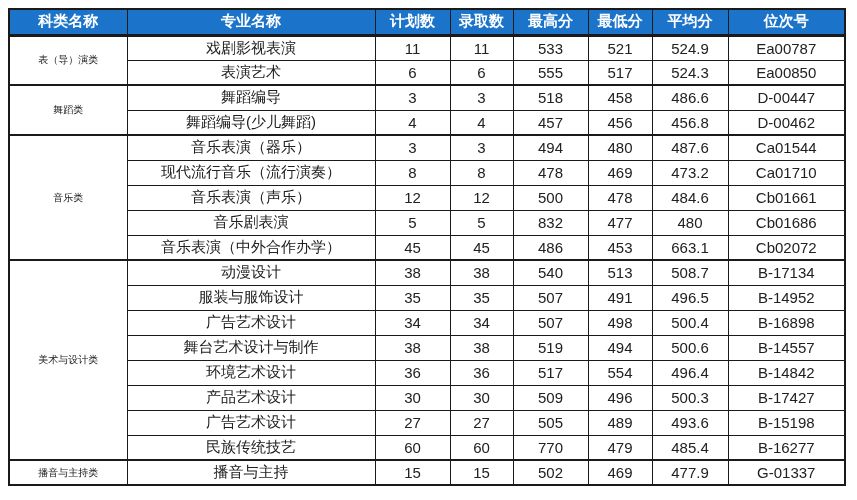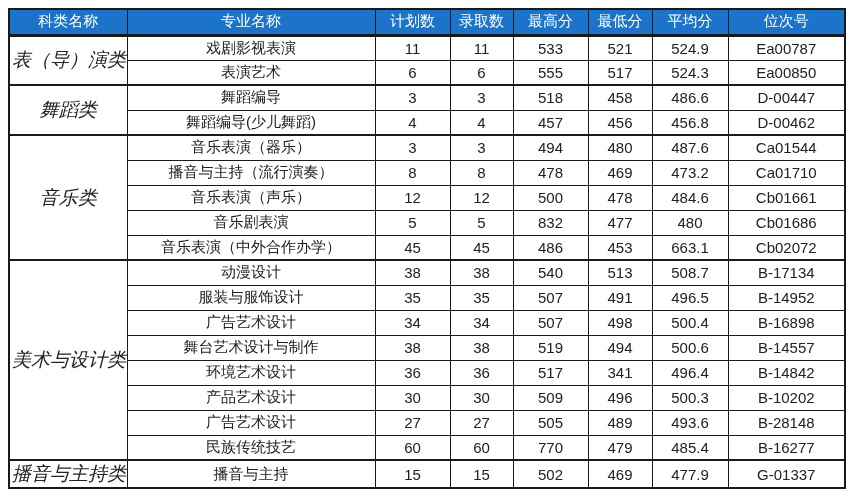--- a/index.html
+++ b/index.html
@@ -36,31 +36,30 @@
     padding: 0 2px;
     height: 25px;
     font-size: 15px;
     color: var(--cell-text);
     white-space: nowrap;
     overflow: hidden;
   }
   table.scores thead th {
     background: var(--header-bg);
     color: var(--header-text);
-    font-weight: normal;
+    font-weight: bold;
     font-size: 15px;
     border-bottom: 3px solid var(--border);
     height: 26px;
   }
   table.scores tr.group-start td {
     border-top: 2px solid var(--border);
   }
   table.scores td.category {
-    font-size: 19px;
-    font-style: italic;
+    font-size: 10px;
   }
   col.c-category { width: 118px; }
   col.c-major    { width: 248px; }
   col.c-plan     { width: 75px; }
   col.c-admitted { width: 63px; }
   col.c-max      { width: 75px; }
   col.c-min      { width: 64px; }
   col.c-avg      { width: 76px; }
   col.c-rank     { width: 117px; }
 </style>
@@ -134,21 +133,21 @@
           <td class="category" rowspan="5">音乐类</td>
           <td>音乐表演（器乐）</td>
           <td>3</td>
           <td>3</td>
           <td>494</td>
           <td>480</td>
           <td>487.6</td>
           <td>Ca01544</td>
         </tr>
         <tr>
-          <td>播音与主持（流行演奏）</td>
+          <td>现代流行音乐（流行演奏）</td>
           <td>8</td>
           <td>8</td>
           <td>478</td>
           <td>469</td>
           <td>473.2</td>
           <td>Ca01710</td>
         </tr>
         <tr>
           <td>音乐表演（声乐）</td>
           <td>12</td>
@@ -211,41 +210,41 @@
           <td>519</td>
           <td>494</td>
           <td>500.6</td>
           <td>B-14557</td>
         </tr>
         <tr>
           <td>环境艺术设计</td>
           <td>36</td>
           <td>36</td>
           <td>517</td>
-          <td>341</td>
+          <td>554</td>
           <td>496.4</td>
           <td>B-14842</td>
         </tr>
         <tr>
           <td>产品艺术设计</td>
           <td>30</td>
           <td>30</td>
           <td>509</td>
           <td>496</td>
           <td>500.3</td>
-          <td>B-10202</td>
+          <td>B-17427</td>
         </tr>
         <tr>
           <td>广告艺术设计</td>
           <td>27</td>
           <td>27</td>
           <td>505</td>
           <td>489</td>
           <td>493.6</td>
-          <td>B-28148</td>
+          <td>B-15198</td>
         </tr>
         <tr>
           <td>民族传统技艺</td>
           <td>60</td>
           <td>60</td>
           <td>770</td>
           <td>479</td>
           <td>485.4</td>
           <td>B-16277</td>
         </tr>

